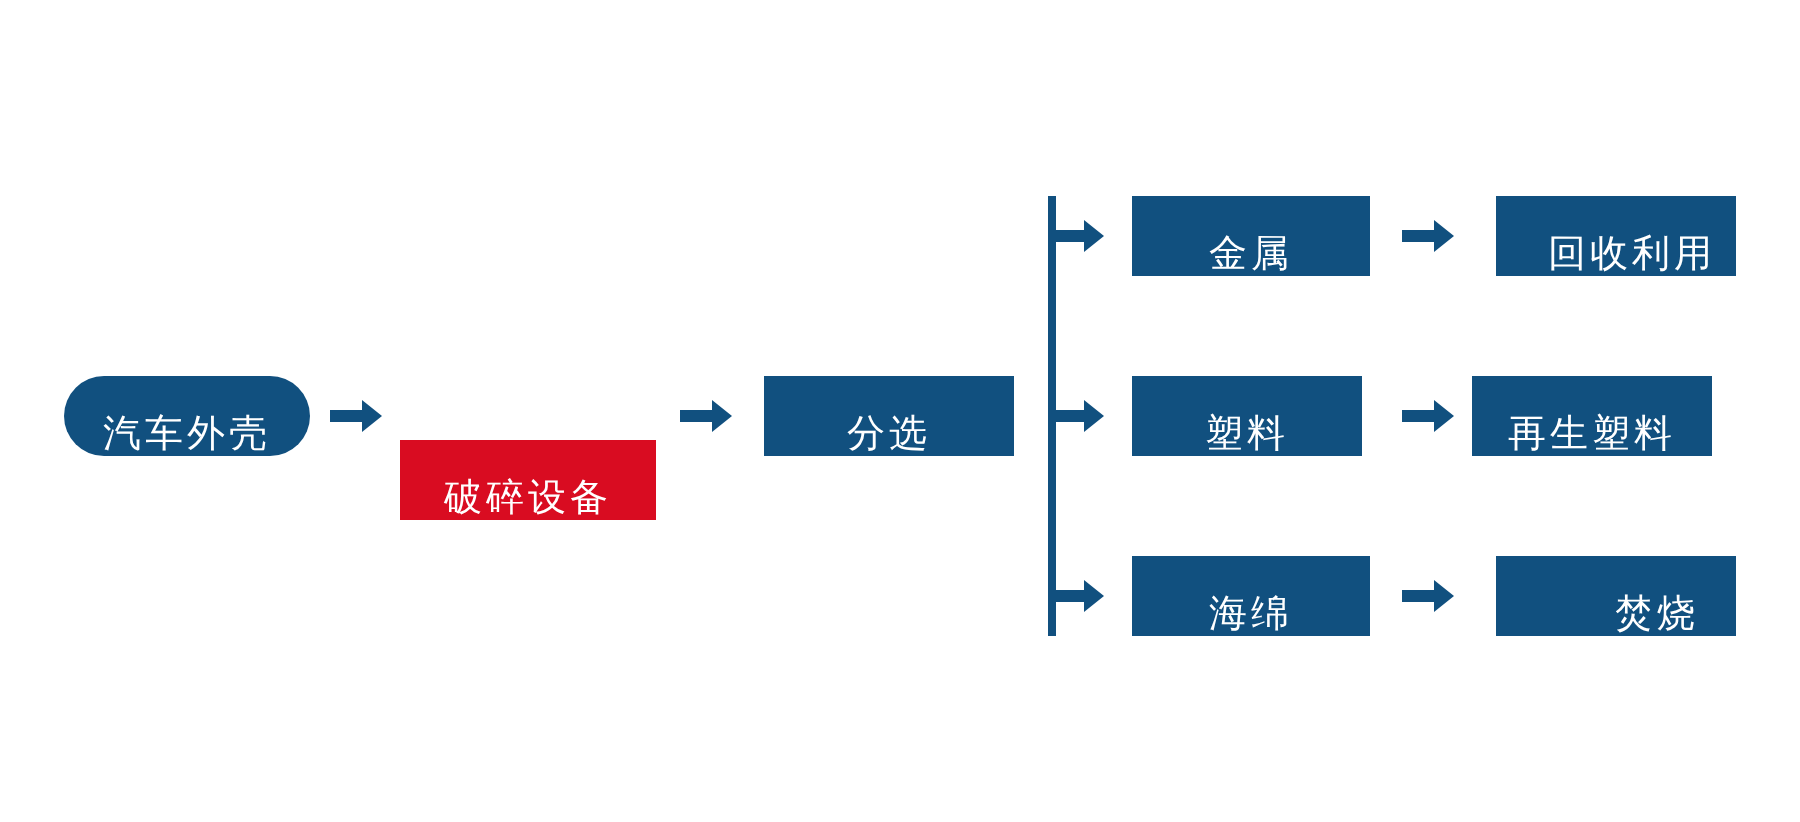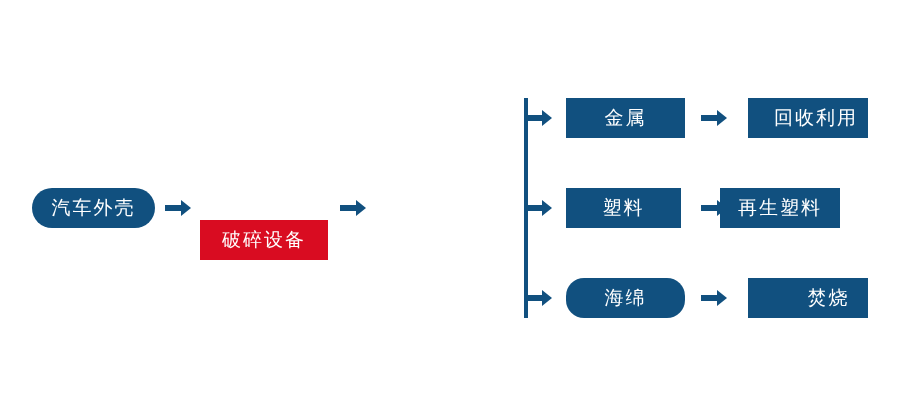--- a/index.html
+++ b/index.html
@@ -16,21 +16,21 @@
     width: 900px;
     height: 411px;
     background: #ffffff;
     overflow: hidden;
   }
 
   
   .node {
     position: absolute;
     display: flex;
-    align-items: center;
+    align-items: flex-end;
     justify-content: center;
     box-sizing: border-box;
     height: 40px;
     color: #ffffff;
     font-size: 19px;
     letter-spacing: 2px;
     line-height: 1;
     white-space: nowrap;
     user-select: none;
   }
@@ -81,20 +81,23 @@
   <div class="node red" id="node-crusher" style="left: 200px; top: 188px; width: 128px; height: 40px; background: rgb(217, 12, 33);">
     <span class="node-label">破碎设备</span>
   </div>
 
   <span class="arrow" id="arrow-crusher-to-sorting" style="left: 340px; top: 197px;">
     <svg viewBox="0 0 26 22" xmlns="http://www.w3.org/2000/svg">
       <path d="M0 8 H16 V3 L26 11 L16 19 V14 H0 Z" fill="#11507f"></path>
     </svg>
   </span>
 
+  <div class="node blue" id="node-sorting" style="left: 382px; top: 188px; width: 125px; height: 40px; background: rgb(17, 80, 127);">
+    <span class="node-label">分选</span>
+  </div>
 
   <div class="split-line" id="split-line" style="left: 524px; top: 98px; width: 4px; height: 220px; background: rgb(17, 80, 127);"></div>
 
   <span class="split-arrow" id="split-arrow-metal" style="left: 526px; top: 107px;">
     <svg viewBox="0 0 26 22" xmlns="http://www.w3.org/2000/svg">
       <path d="M0 8 H16 V3 L26 11 L16 19 V14 H0 Z" fill="#11507f"></path>
     </svg>
   </span>
   <div class="node blue" id="node-metal" style="left: 566px; top: 98px; width: 119px; height: 40px; background: rgb(17, 80, 127);">
     <span class="node-label">金属</span>
@@ -114,30 +117,30 @@
     </svg>
   </span>
   <div class="node blue" id="node-plastic" style="left: 566px; top: 188px; width: 115px; height: 40px; background: rgb(17, 80, 127);">
     <span class="node-label">塑料</span>
   </div>
   <span class="arrow" id="arrow-plastic-to-regranulate" style="left: 701px; top: 197px;">
     <svg viewBox="0 0 26 22" xmlns="http://www.w3.org/2000/svg">
       <path d="M0 8 H16 V3 L26 11 L16 19 V14 H0 Z" fill="#11507f"></path>
     </svg>
   </span>
-  <div class="node blue" id="node-regen-plastic" style="left: 720px; top: 188px; width: 120px; height: 40px; background: rgb(17, 80, 127);">
+  <div class="node blue" id="node-regen-plastic" style="left: 736px; top: 188px; width: 120px; height: 40px; background: rgb(17, 80, 127);">
     <span class="node-label">再生塑料</span>
   </div>
 
   <span class="split-arrow" id="split-arrow-sponge" style="left: 526px; top: 287px;">
     <svg viewBox="0 0 26 22" xmlns="http://www.w3.org/2000/svg">
       <path d="M0 8 H16 V3 L26 11 L16 19 V14 H0 Z" fill="#11507f"></path>
     </svg>
   </span>
-  <div class="node blue" id="node-sponge" style="left: 566px; top: 278px; width: 119px; height: 40px; background: rgb(17, 80, 127); border-radius: 18px;">
+  <div class="node blue" id="node-sponge" style="left: 566px; top: 278px; width: 119px; height: 40px; background: rgb(17, 80, 127);">
     <span class="node-label">海绵</span>
   </div>
   <span class="arrow" id="arrow-sponge-to-incinerate" style="left: 701px; top: 287px;">
     <svg viewBox="0 0 26 22" xmlns="http://www.w3.org/2000/svg">
       <path d="M0 8 H16 V3 L26 11 L16 19 V14 H0 Z" fill="#11507f"></path>
     </svg>
   </span>
   <div class="node blue" id="node-incinerate" style="left: 748px; top: 278px; width: 120px; height: 40px; background: rgb(17, 80, 127); padding-left: 41px;">
     <span class="node-label">焚烧</span>
   </div>

